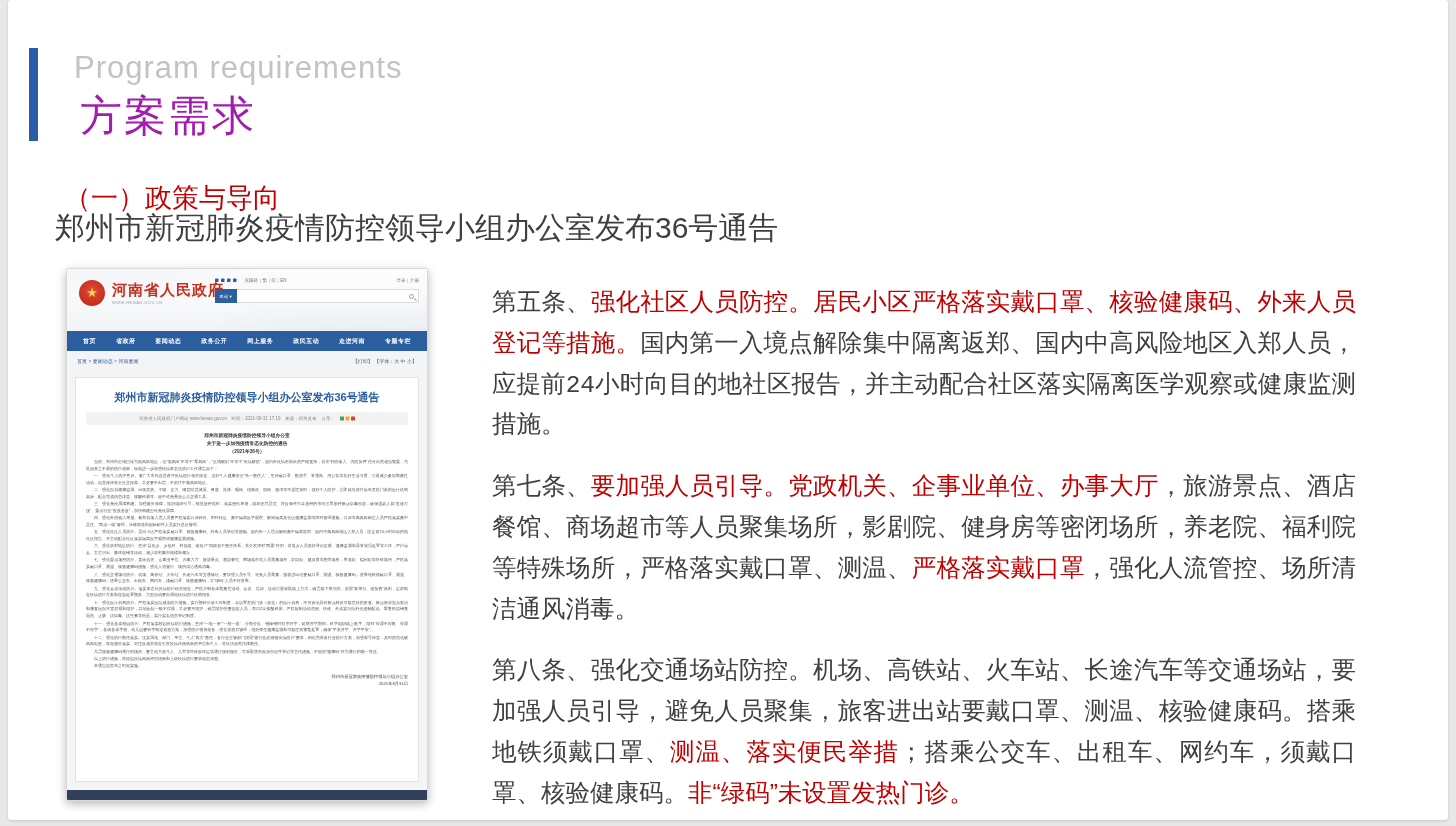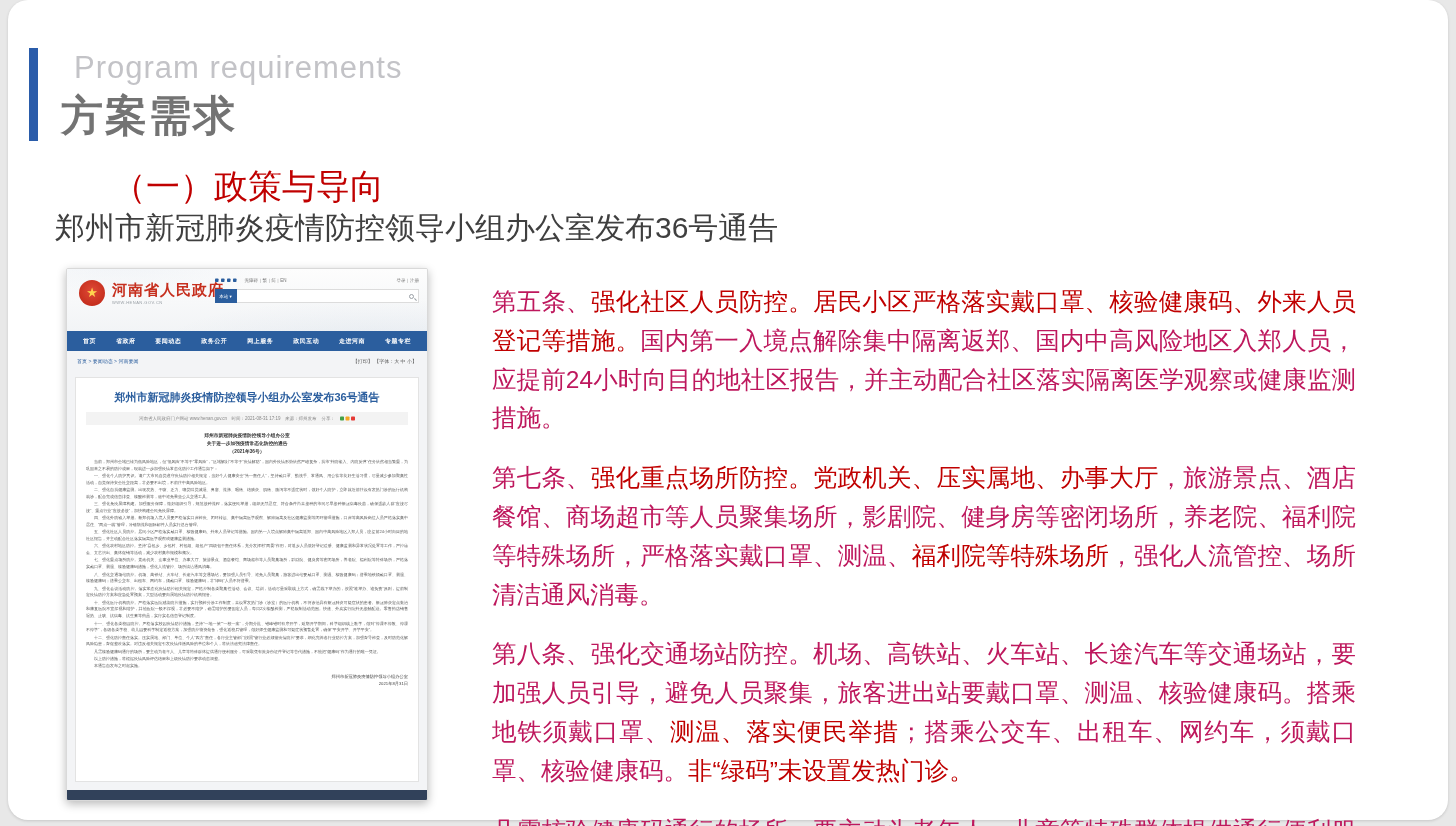--- a/index.html
+++ b/index.html
@@ -1,34 +1,34 @@
 <!DOCTYPE html>
 <html><head>
 <meta charset="utf-8">
 <style>
   * { margin:0; padding:0; box-sizing:border-box; }
   html,body { width:1456px; height:826px; }
   body { background:#e8e8e8; font-family:"Liberation Sans","DejaVu Sans",sans-serif; overflow:hidden; }
 
   .slide { position:absolute; left:8px; top:0px; right:8px; bottom:6px;
-           background:#ffffff; border-radius:20px; box-shadow:0 1px 3px rgba(0,0,0,.15); }
+           background:#ffffff; border-radius:3px; box-shadow:0 1px 3px rgba(0,0,0,.15); }
 
   
   .accent-bar { position:absolute; left:21px; top:48px; width:9px; height:93px; background:#2a5caa; }
   .eyebrow { position:absolute; left:66px; top:50px; font-size:31px; font-weight:300; color:#c3c3c7; letter-spacing:1px; }
-  .main-title { position:absolute; left:53px; top:88px; font-size:42px; font-weight:bold; color:#737373; letter-spacing:2px; }
-  .sub-title { position:absolute; left:56px; top:164px; font-size:34px; color:#c00000;margin-left:48px; }
+  .main-title { position:absolute; left:72px; top:88px; font-size:42px; font-weight:normal; color:#a21caf; letter-spacing:2px; }
+  .sub-title { position:absolute; left:56px; top:180px; font-size:27px; color:#c00000; }
   .section-heading { position:absolute; left:47px; top:208px; font-size:30px; color:#3f3f3f; }
 
   
   .notice-text { position:absolute; left:484px; top:283px; width:864px;
                  font-size:24.5px; line-height:38.8px; color:#121212; text-align:justify; }
   .notice-text p { margin:0 0 21px 0; }
   .seg-r { color:#c00000; }
-  .seg-k { color:#be185d; }
+  .seg-k { color:#404040;font-family:Liberation Mono, monospace; }
 
   
   .shot { position:absolute; left:58px; top:268px; width:362px; height:533px;
           background:#fff; border:1px solid #d9d9d9; border-radius:2px;
           box-shadow:0 3px 10px rgba(0,0,0,.28); overflow:hidden; display:flex; flex-direction:column; }
 
   .shot-header { height:62px; position:relative; flex:0 0 auto;
      background:
        radial-gradient(260px 50px at 15% -10%, rgba(43,94,158,.06), transparent 70%),
        radial-gradient(300px 60px at 85% 115%, rgba(43,94,158,.05), transparent 70%),
@@ -197,18 +197,18 @@
           </div>
         </div>
       </div>
     </div>
 
     <div class="shot-footer"></div>
   </div>
 
   <div class="notice-text">
       <p><span class="seg-k">第五条、</span><span class="seg-r">强化社区人员防控。居民小区严格落实戴口罩、核验健康码、外来人员登记等措施。</span><span class="seg-k">国内第一入境点解除集中隔离返郑、国内中高风险地区入郑人员，应提前24小时向目的地社区报告，并主动配合社区落实隔离医学观察或健康监测措施。</span></p>
-      <p><span class="seg-k">第七条、</span><span class="seg-r">强化重点场所防控。党政机关、压实属地、办事大厅</span><span class="seg-k">，旅游景点、酒店餐馆、商场超市等人员聚集场所，影剧院、健身房等密闭场所，养老院、福利院等特殊场所，严格落实戴口罩、测温、</span><span class="seg-r">福利院等特殊场所</span><span class="seg-k">，强化人流管控、场所清洁通风消毒。</span></p>
+      <p><span class="seg-k">第七条、</span><span class="seg-r">要加强人员引导。党政机关、企事业单位、办事大厅</span><span class="seg-k">，旅游景点、酒店餐馆、商场超市等人员聚集场所，影剧院、健身房等密闭场所，养老院、福利院等特殊场所，严格落实戴口罩、测温、</span><span class="seg-r">严格落实戴口罩</span><span class="seg-k">，强化人流管控、场所清洁通风消毒。</span></p>
       <p><span class="seg-k">第八条、强化交通场站防控。机场、高铁站、火车站、长途汽车等交通场站，要加强人员引导，避免人员聚集，旅客进出站要戴口罩、测温、核验健康码。搭乘地铁须戴口罩、</span><span class="seg-r">测温、落实便民举措</span><span class="seg-k">；搭乘公交车、出租车、网约车，须戴口罩、核验健康码。</span><span class="seg-r">非“绿码”未设置发热门诊。</span></p>
       <p><span class="seg-k">凡需核验健康码通行的场所，要主动为老年人、儿童等特殊群体提供通行便利服务，</span></p>
     </div>
 
 </div>
 
 </body></html>

